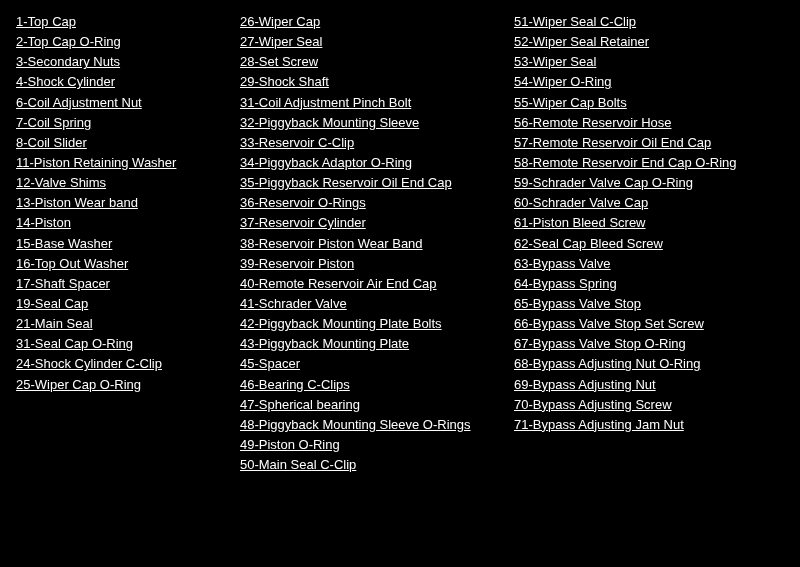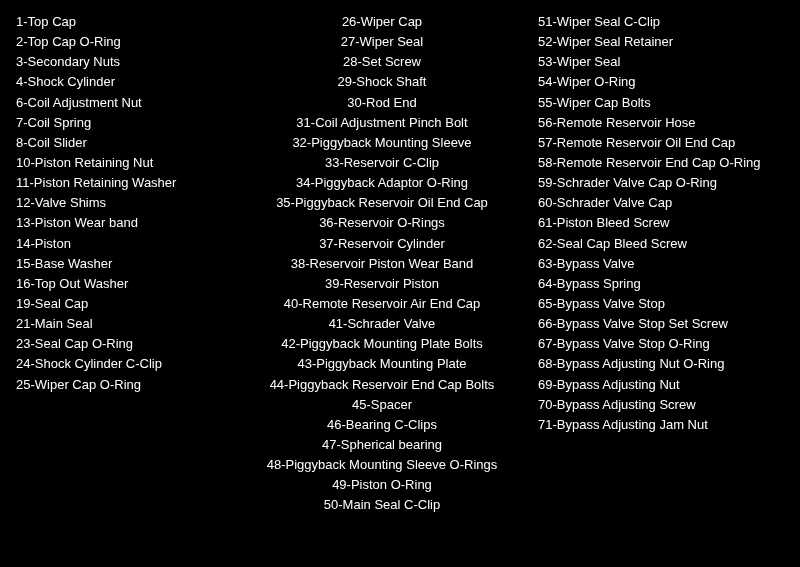--- a/index.html
+++ b/index.html
@@ -7,82 +7,81 @@
       background-color: #000;
       color: #fff;
       font-family: Arial, sans-serif;
       font-size: 13px;
       width: 800px;
       min-height: 567px;
       padding: 12px 16px;
     }
     .columns-wrapper {
       display: flex;
-      gap: 16px;
+      gap: 4px;
       width: 100%;
+      text-decoration: underline;
     }
     .col {
       flex: none;
       padding-right: 10px;
     }
     .col-1 { width: 220px; }
-    .col-2 { width: 270px; text-align: center; }
+    .col-2 { width: 270px; }
     .col-3 { width: 310px; }
     .item {
       line-height: 1.55;
       white-space: normal;
     }
   </style>
 </head>
 <body>
 
 <div class="columns-wrapper">
 
   <div class="col col-1" id="col1-container">
       <div class="item">1-Top Cap</div>
       <div class="item">2-Top Cap O-Ring</div>
       <div class="item">3-Secondary Nuts</div>
       <div class="item">4-Shock Cylinder</div>
       <div class="item">6-Coil Adjustment Nut</div>
       <div class="item">7-Coil Spring</div>
       <div class="item">8-Coil Slider</div>
-      <div class="item">10-Piston Retaining Nut</div>
       <div class="item">11-Piston Retaining Washer</div>
       <div class="item">12-Valve Shims</div>
       <div class="item">13-Piston Wear band</div>
       <div class="item">14-Piston</div>
       <div class="item">15-Base Washer</div>
       <div class="item">16-Top Out Washer</div>
+      <div class="item">17-Shaft Spacer</div>
       <div class="item">19-Seal Cap</div>
       <div class="item">21-Main Seal</div>
-      <div class="item">23-Seal Cap O-Ring</div>
+      <div class="item">31-Seal Cap O-Ring</div>
       <div class="item">24-Shock Cylinder C-Clip</div>
       <div class="item">25-Wiper Cap O-Ring</div>
     </div>
 
   <div class="col col-2" id="col2-container">
       <div class="item">26-Wiper Cap</div>
       <div class="item">27-Wiper Seal</div>
       <div class="item">28-Set Screw</div>
       <div class="item">29-Shock Shaft</div>
-      <div class="item">30-Rod End</div>
       <div class="item">31-Coil Adjustment Pinch Bolt</div>
       <div class="item">32-Piggyback Mounting Sleeve</div>
       <div class="item">33-Reservoir C-Clip</div>
       <div class="item">34-Piggyback Adaptor O-Ring</div>
       <div class="item">35-Piggyback Reservoir Oil End Cap</div>
       <div class="item">36-Reservoir O-Rings</div>
       <div class="item">37-Reservoir Cylinder</div>
       <div class="item">38-Reservoir Piston Wear Band</div>
       <div class="item">39-Reservoir Piston</div>
       <div class="item">40-Remote Reservoir Air End Cap</div>
       <div class="item">41-Schrader Valve</div>
       <div class="item">42-Piggyback Mounting Plate Bolts</div>
       <div class="item">43-Piggyback Mounting Plate</div>
-      <div class="item">44-Piggyback Reservoir End Cap Bolts</div>
       <div class="item">45-Spacer</div>
       <div class="item">46-Bearing C-Clips</div>
       <div class="item">47-Spherical bearing</div>
       <div class="item">48-Piggyback Mounting Sleeve O-Rings</div>
       <div class="item">49-Piston O-Ring</div>
       <div class="item">50-Main Seal C-Clip</div>
     </div>
 
   <div class="col col-3" id="col3-container">
       <div class="item">51-Wiper Seal C-Clip</div>

